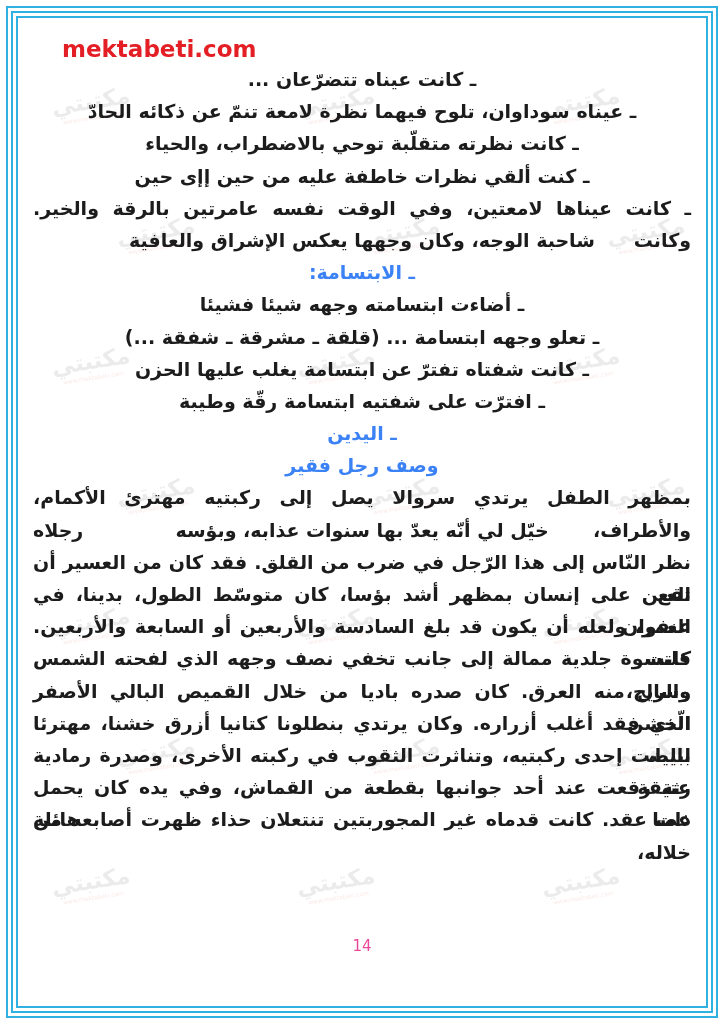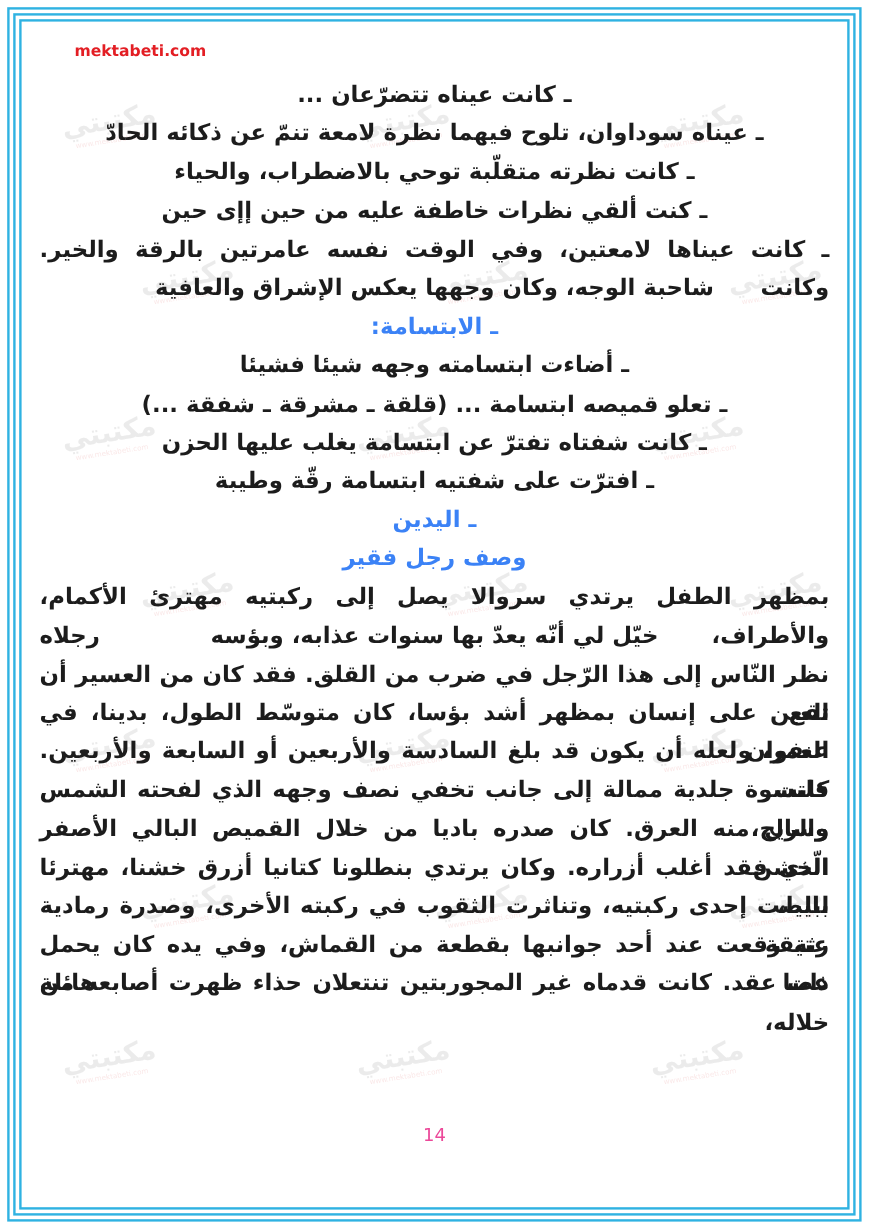--- a/index.html
+++ b/index.html
@@ -15,21 +15,21 @@
 
   
   #watermarks{position:absolute;inset:22px;overflow:hidden;z-index:0;}
   .wm{position:absolute;opacity:.13;transform:rotate(-9deg);text-align:center;line-height:1;}
   .wm-logo{font-size:23px;font-weight:bold;color:#6e6e6e;direction:rtl;}
   .wm-url{font-size:6px;color:#d84a4a;direction:ltr;margin-top:2px;}
 
   
   #site-logo{
     position:absolute;left:62px;top:36px;z-index:2;
-    font-size:13px;font-weight:bold;color:#e31e24;direction:ltr;letter-spacing:0;
+    font-size:23px;font-weight:bold;color:#e31e24;direction:ltr;letter-spacing:0;
   }
 
   
   #doc{
     position:absolute;top:63px;left:33px;right:33px;z-index:1;
     direction:rtl;font-weight:bold;font-size:19px;color:#1c1c1c;
   }
   .line{line-height:32.2px;height:32.2px;}
   .line.center{text-align:center;white-space:nowrap;}
   .line.justify{text-align:justify;text-align-last:justify;white-space:nowrap0;}
@@ -138,21 +138,21 @@
 
 <div id="doc">
     <div class="line center">ـ كانت عيناه تتضرّعان ...</div>
     <div class="line center">ـ  عيناه سوداوان، تلوح فيهما نظرة لامعة تنمّ عن ذكائه الحادّ</div>
     <div class="line center">ـ كانت نظرته متقلّبة توحي بالاضطراب، والحياء</div>
     <div class="line center">ـ كنت ألقي نظرات خاطفة عليه من حين إإى حين</div>
     <div class="line justify">ـ كانت عيناها  لامعتين، وفي الوقت نفسه عامرتين بالرقة والخير. وكانت</div>
     <div class="line center">شاحبة الوجه، وكان وجهها يعكس الإشراق والعافية</div>
     <div class="line center red">ـ الابتسامة:</div>
     <div class="line center">ـ أضاءت ابتسامته وجهه شيئا فشيئا</div>
-    <div class="line center">ـ تعلو قميصه ابتسامة ... (قلقة ـ مشرقة ـ شفقة ...)</div>
+    <div class="line center">ـ تعلو وجهه ابتسامة ... (قلقة ـ مشرقة ـ شفقة ...)</div>
     <div class="line center">ـ كانت شفتاه تفترّ عن ابتسامة يغلب عليها الحزن</div>
     <div class="line center">ـ افترّت على شفتيه ابتسامة رقّة وطيبة</div>
     <div class="line center red">ـ اليدين</div>
     <div class="line center red">وصف رجل فقير</div>
     <div class="line justify">بمظهر الطفل يرتدي سروالا يصل إلى ركبتيه مهترئ الأكمام، والأطراف، رجلاه</div>
     <div class="line center">خيّل لي أنّه يعدّ بها سنوات عذابه، وبؤسه</div>
     <div class="line justify">نظر النّاس إلى هذا الرّجل في ضرب من القلق. فقد كان من العسير أن تقع</div>
     <div class="line justify">العين على إنسان  بمظهر أشد بؤسا، كان متوسّط الطول، بدينا، في عنفوان</div>
     <div class="line justify">العمر، ولعله أن يكون قد بلغ السادسة والأربعين أو السابعة والأربعين. كانت</div>
     <div class="line justify">قلنسوة جلدية ممالة إلى جانب تخفي نصف وجهه الذي لفحته الشمس والريح،</div>

